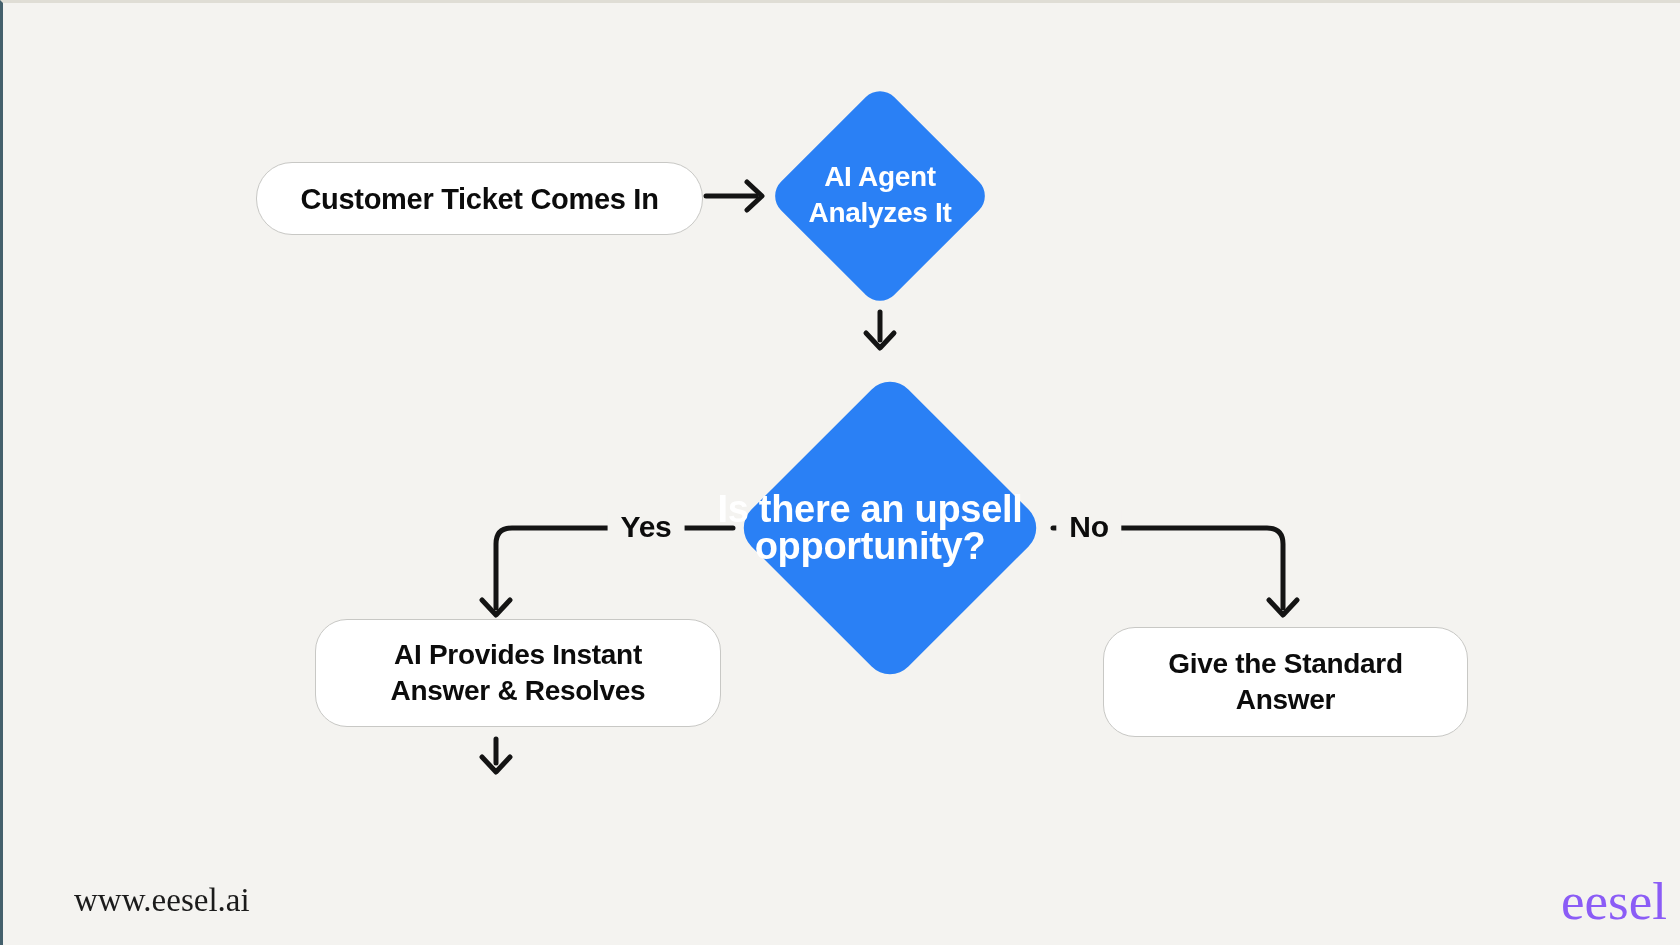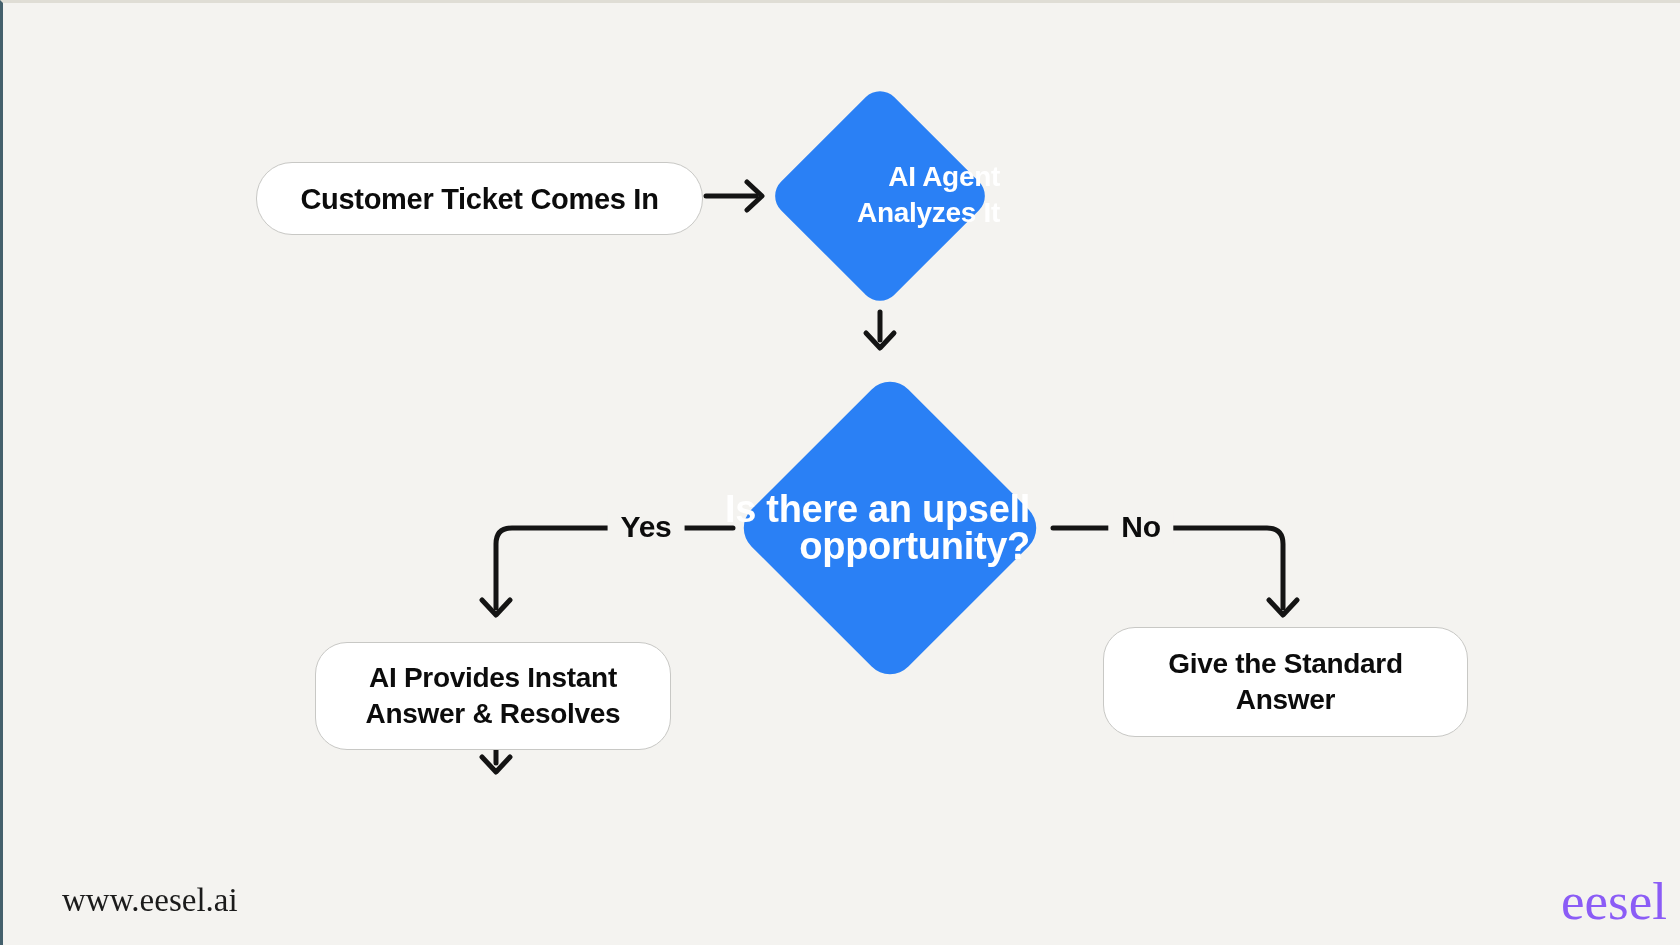--- a/index.html
+++ b/index.html
@@ -45,61 +45,61 @@
   .node .ln {
     font-weight: bold;
     font-size: 28px;
     line-height: 36px;
     color: #0C0C0C;
     letter-spacing: -0.3px;
     white-space: nowrap;
   }
 
   .node-start   { left: 238px; top: 159px; width: 447px; height: 73px; border-radius: 36px; }
-  .node-instant { left: 297px; top: 639px; width: 356px; height: 108px; }
+  .node-instant { left: 297px; top: 616px; width: 406px; height: 108px; }
   .node-escalate{ left: 297px; top: 775px; width: 366px; height: 104px; }
   .node-standard{ left: 1085px; top: 624px; width: 365px; height: 110px; }
 
   .diamond {
     position: absolute;
     background: var(--blue);
     transform: rotate(45deg);
     z-index: 2;
   }
   .diamond-analyze { left: 782px; top: 113px; width: 160px; height: 160px; border-radius: 20px; }
   .diamond-upsell  { left: 761px; top: 414px; width: 222px; height: 222px; border-radius: 26px; }
 
   .diamond-label {
     position: absolute;
     z-index: 3;
     color: #ffffff;
     font-weight: bold;
-    text-align: right;
+    text-align: center;
     letter-spacing: -0.3px;
   }
   .label-analyze { left: 742px; top: 156px; width: 240px; font-size: 28px; line-height: 36px; }
   .label-upsell  { left: 692px; top: 488px; width: 320px; font-size: 38px; line-height: 37px; }
 
   .branch-label {
     position: absolute;
     z-index: 4;
     transform: translate(-50%, -50%);
     background: var(--bg);
     padding: 0 13px;
     font-weight: bold;
     font-size: 30px;
     color: #0C0C0C;
     letter-spacing: -0.3px;
   }
   .yes-label { left: 628px; top: 524px; }
-  .no-label  { left: 1123px; top: 524px; }
+  .no-label  { left: 1071px; top: 524px; }
 
   .footer-url {
     position: absolute;
-    left: 44px;
+    left: 56px;
     bottom: 26px;
     z-index: 3;
     font-family: "Liberation Serif", serif;
     font-size: 33px;
     color: #1B1B1B;
   }
   .footer-brand {
     position: absolute;
     right: 28px;
     bottom: 14px;

